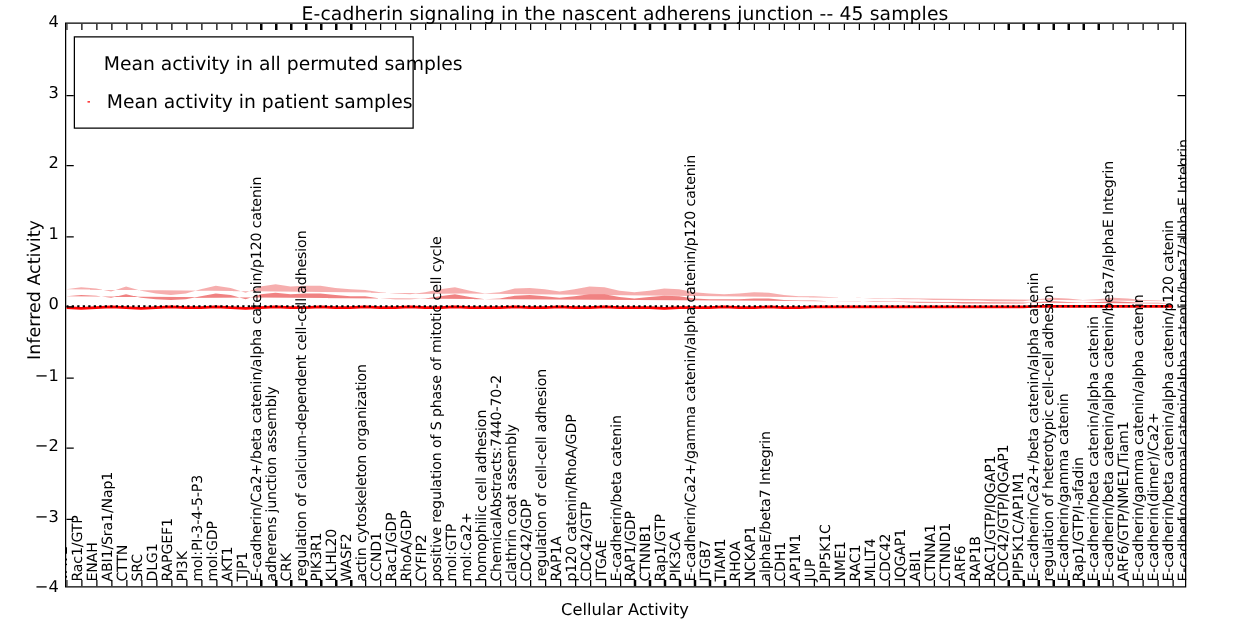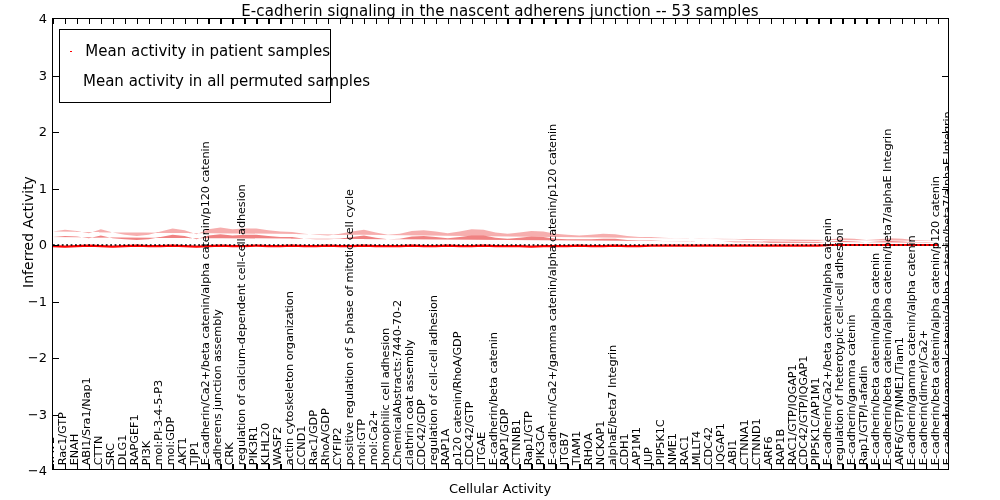--- a/index.html
+++ b/index.html
@@ -51,21 +51,21 @@
           white-space:nowrap;transform-origin:left bottom;
           transform:rotate(-90deg);letter-spacing:-0.1px;}
   #catlayer{position:absolute;left:52px;top:18px;width:897px;height:452px;
             overflow:hidden;pointer-events:none;}
 </style>
 </head>
 <body>
 
 <div id="stage">
 
-  <div id="title">E-cadherin signaling in the nascent adherens junction -- 53 samples</div>
+  <div id="title">E-cadherin signaling in the nascent adherens junction -- 45 samples</div>
 
   <div id="ylabel">Inferred Activity</div>
 
   <div id="xlabel">Cellular Activity</div>
 
   <div id="yticklayer">
       <div class="ytick" style="top: 470px;">−4</div>
       <div class="ytick" style="top: 413.5px;">−3</div>
       <div class="ytick" style="top: 357px;">−2</div>
       <div class="ytick" style="top: 300.5px;">−1</div>
@@ -231,26 +231,26 @@
         <div class="xtickmark" style="left: 861.12px;"></div>
         <div class="xtickmark t" style="left: 861.12px;"></div>
         <div class="xtickmark" style="left: 873.08px;"></div>
         <div class="xtickmark t" style="left: 873.08px;"></div>
         <div class="xtickmark" style="left: 885.04px;"></div>
         <div class="xtickmark t" style="left: 885.04px;"></div>
       </div>
 
     <div id="legend">
       <div class="legrow">
+        <span class="legline"></span>
+        <span class="legtxt">Mean activity in all permuted samples</span>
+      </div>
+      <div class="legrow">
         <span class="legline red"></span>
         <span class="legtxt">Mean activity in patient samples</span>
-      </div>
-      <div class="legrow">
-        <span class="legline"></span>
-        <span class="legtxt">Mean activity in all permuted samples</span>
       </div>
     </div>
   <div class="ytickmark" style="position: absolute; top: 395.5px; width: 6px; height: 1.3px; background: rgb(0, 0, 0); left: 0px;"></div>
       <div class="ytickmark r" style="position: absolute; top: 395.5px; width: 6px; height: 1.3px; background: rgb(0, 0, 0); right: 0px;"></div>
       <div class="ytickmark" style="position: absolute; top: 339px; width: 6px; height: 1.3px; background: rgb(0, 0, 0); left: 0px;"></div>
       <div class="ytickmark r" style="position: absolute; top: 339px; width: 6px; height: 1.3px; background: rgb(0, 0, 0); right: 0px;"></div>
       <div class="ytickmark" style="position: absolute; top: 282.5px; width: 6px; height: 1.3px; background: rgb(0, 0, 0); left: 0px;"></div>
       <div class="ytickmark r" style="position: absolute; top: 282.5px; width: 6px; height: 1.3px; background: rgb(0, 0, 0); right: 0px;"></div>
       <div class="ytickmark" style="position: absolute; top: 226px; width: 6px; height: 1.3px; background: rgb(0, 0, 0); left: 0px;"></div>
       <div class="ytickmark r" style="position: absolute; top: 226px; width: 6px; height: 1.3px; background: rgb(0, 0, 0); right: 0px;"></div>

